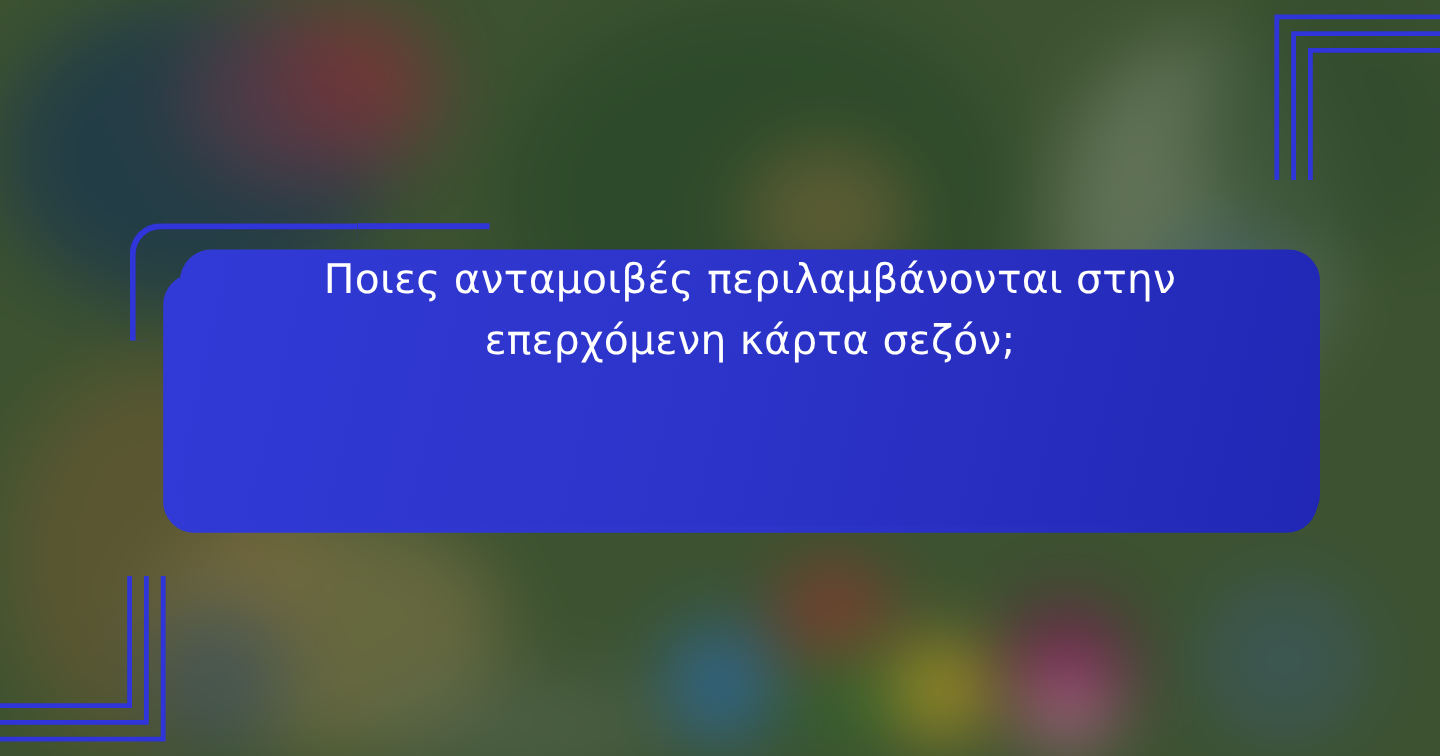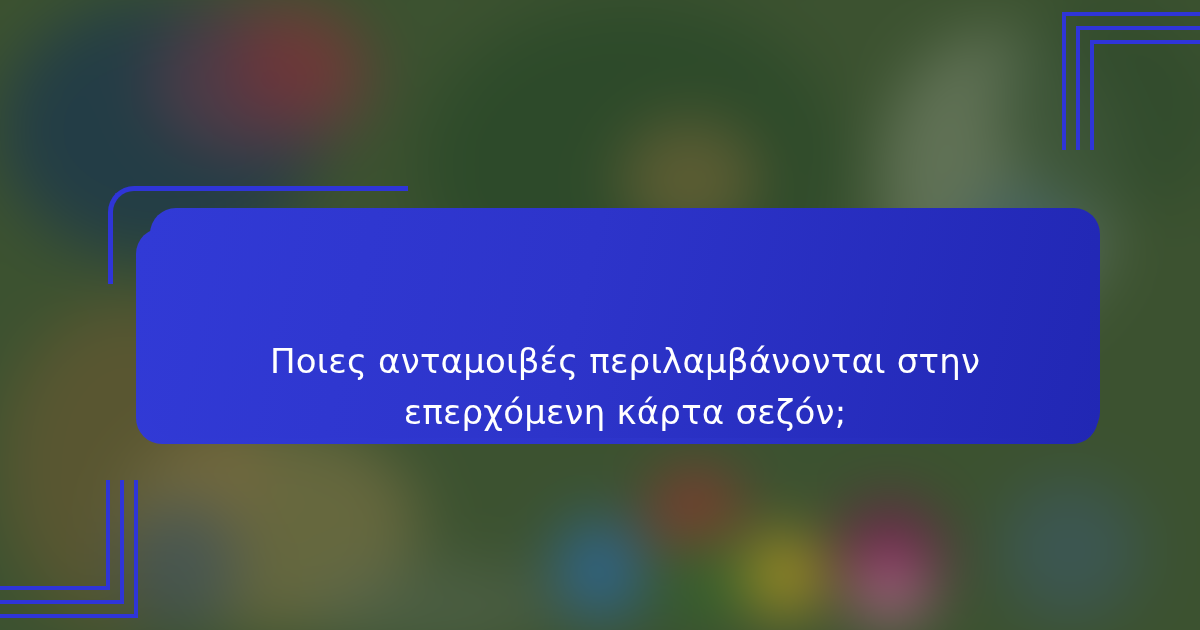--- a/index.html
+++ b/index.html
@@ -83,21 +83,21 @@
 
   #card-main {
     position: absolute;
     left: 42px;
     top: 22px;
     width: 950px;
     height: 230px;
     background: linear-gradient(103deg, #313ad6 0%, #2d34ca 45%, #2127b4 100%);
     border-radius: 26px;
     display: flex;
-    align-items: flex-end;
+    align-items: flex-start;
     justify-content: center;
   }
 
   #question-text {
     color: #ffffff;
     font-size: 34px;
     line-height: 1.5;
     font-weight: 400;
     text-align: center;
     letter-spacing: 0.2px;

